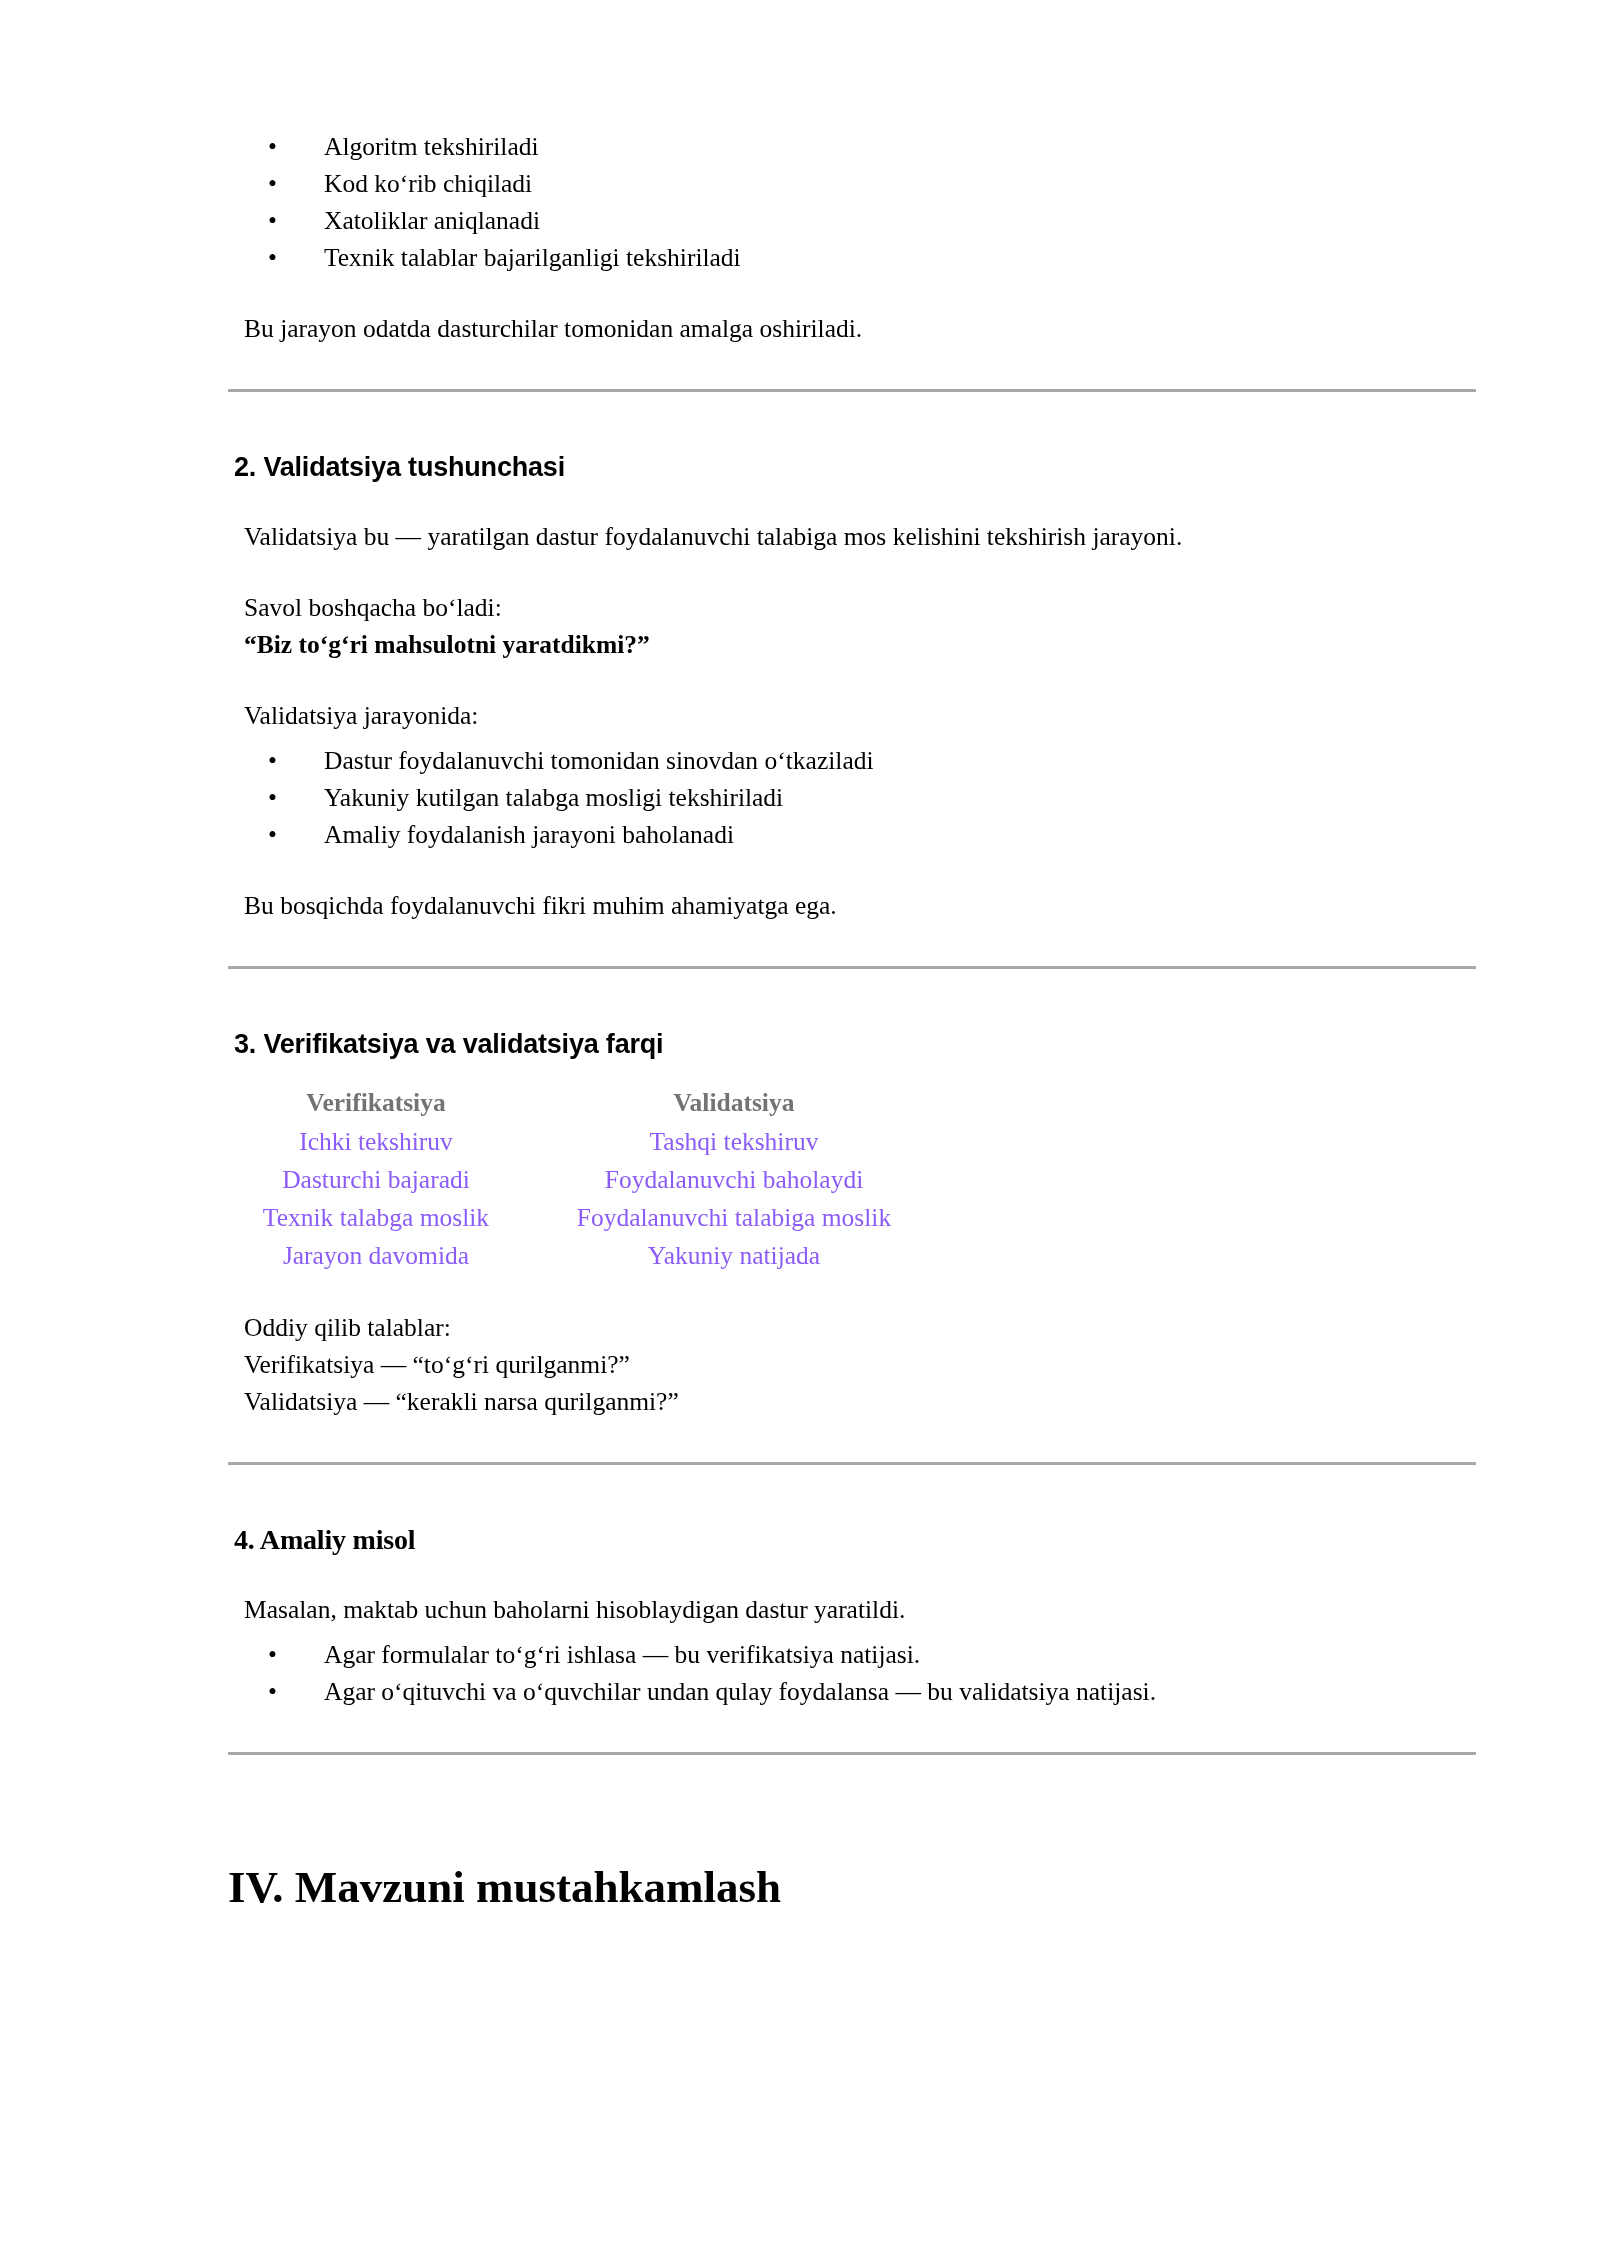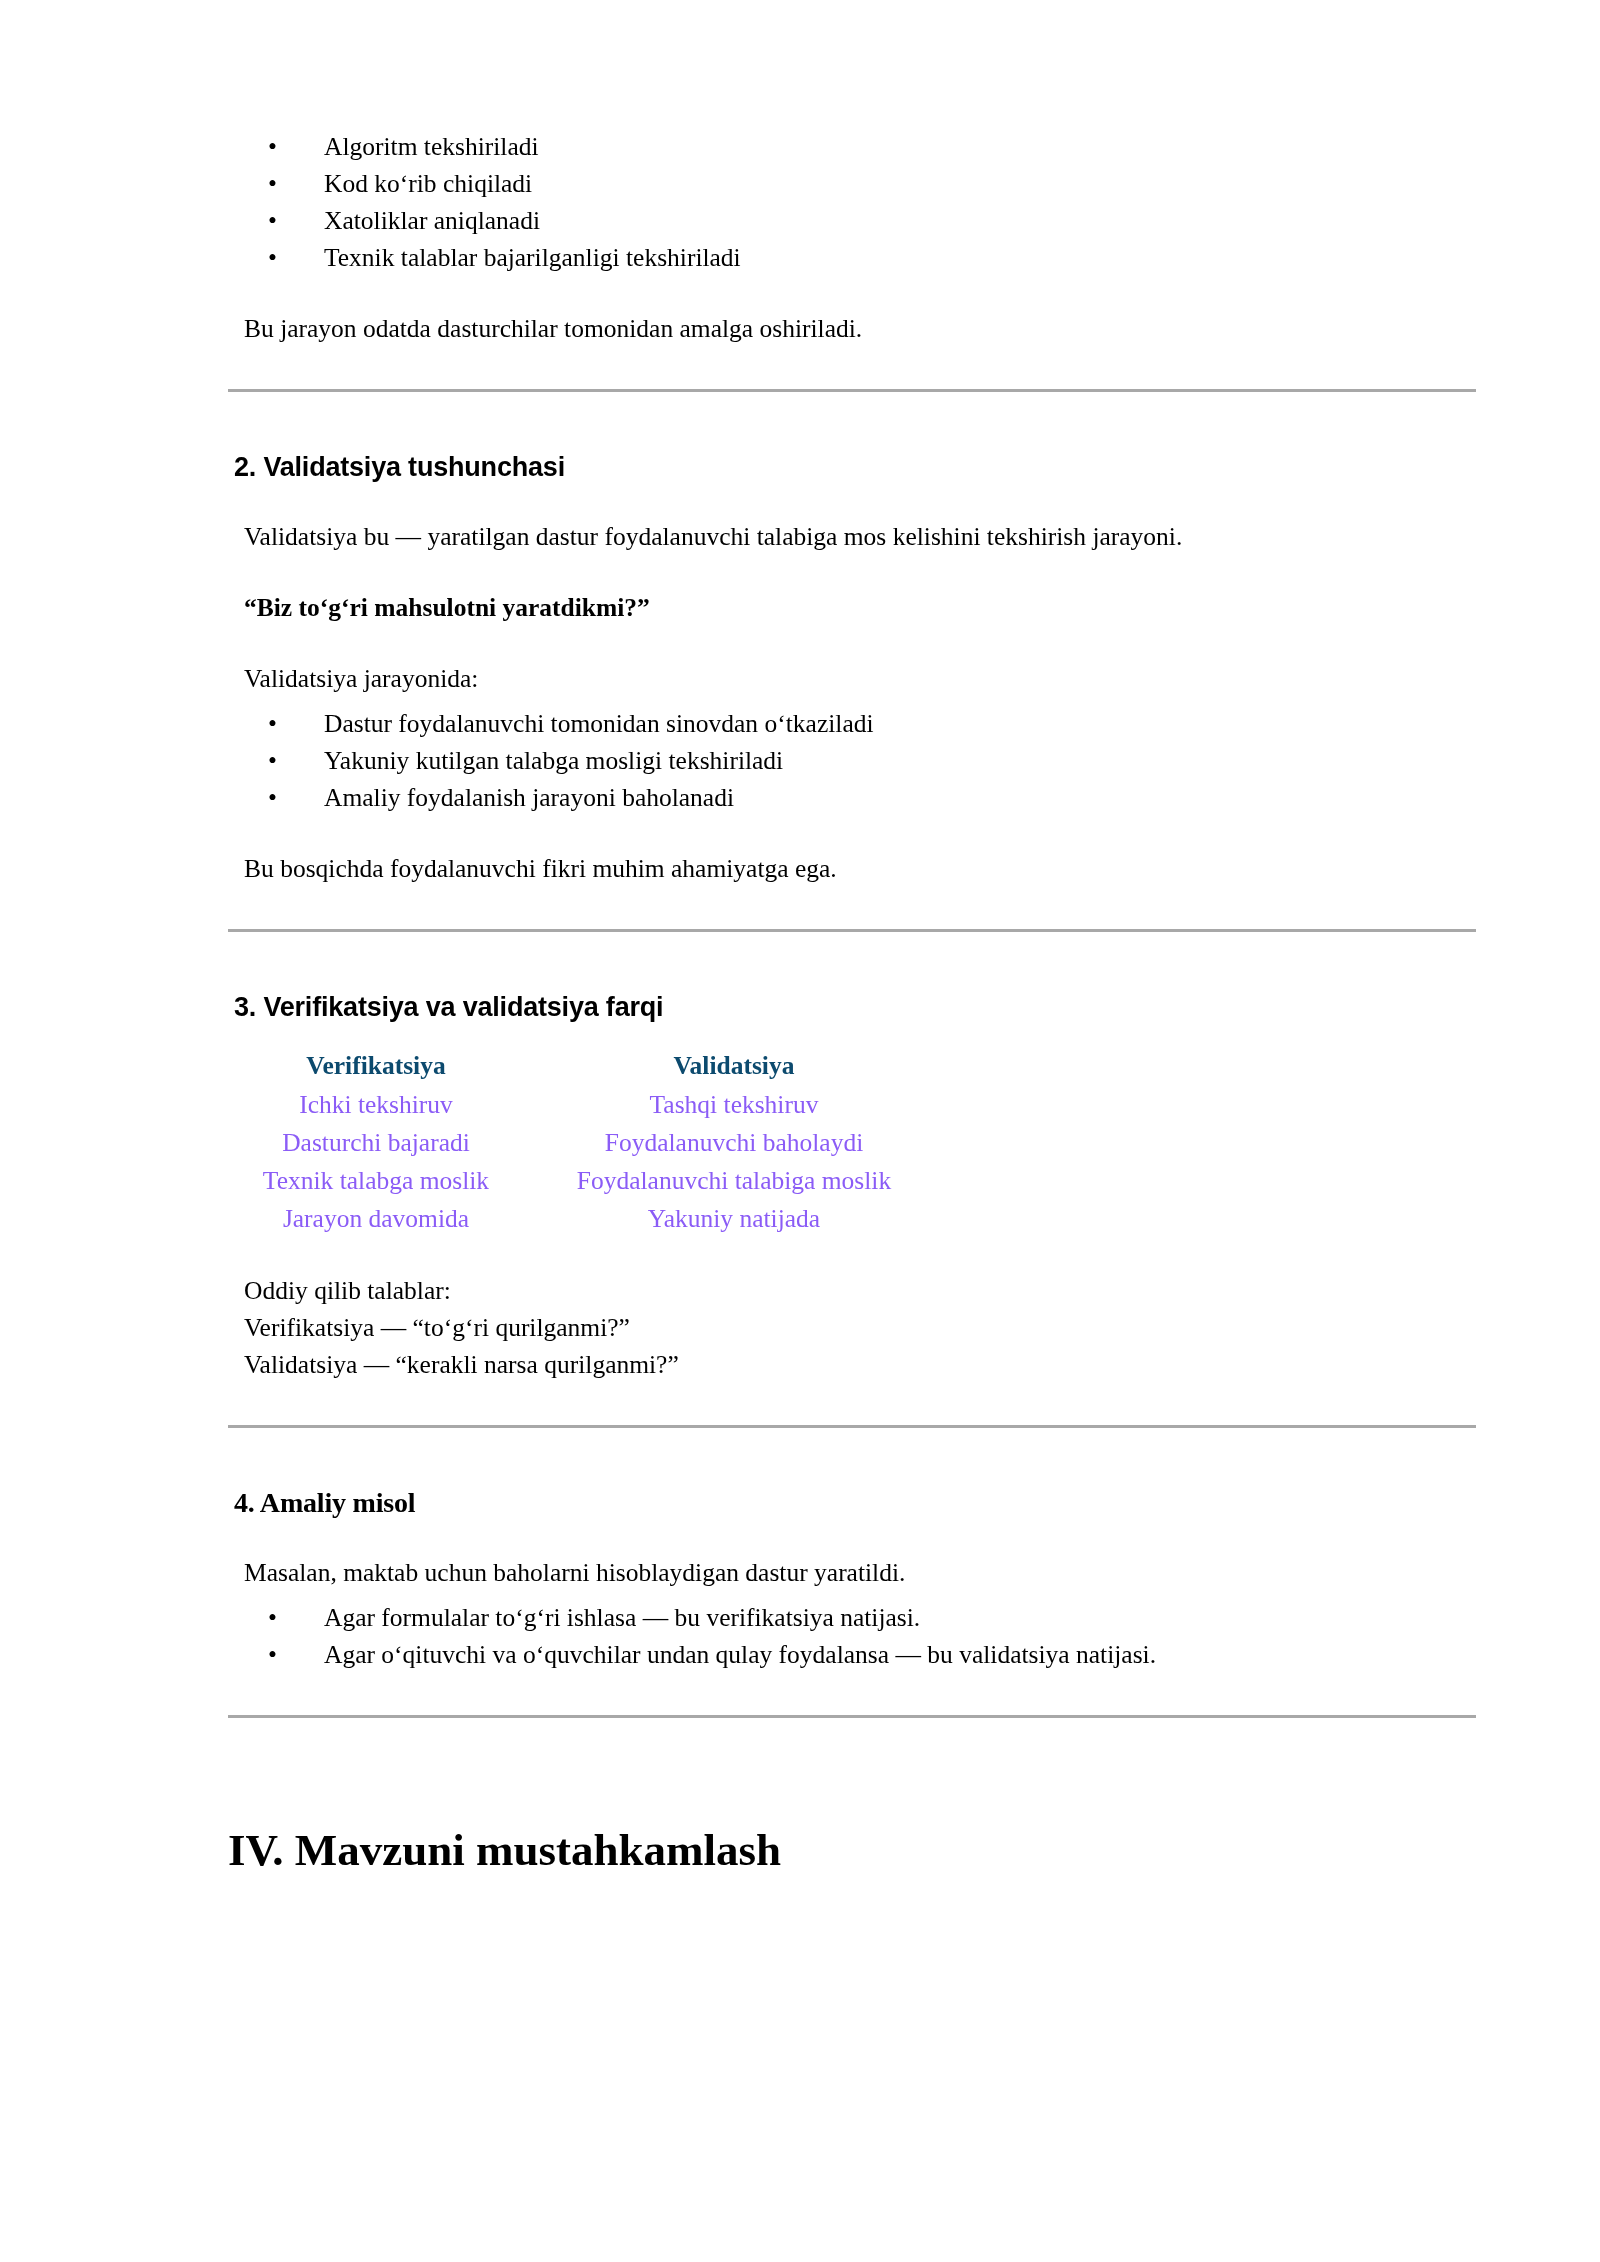--- a/index.html
+++ b/index.html
@@ -126,21 +126,21 @@
     border: none;
   }
   table.compare-table th {
     font-family: "Liberation Serif", "DejaVu Serif", serif;
     font-weight: bold;
     font-size: 25.5px;
     line-height: 40px;
     text-align: center;
     padding: 0;
     border: none;
-    color: #0c4a6e;
+    color: #737373;
   }
   table.compare-table td {
     font-family: "Liberation Serif", "DejaVu Serif", serif;
     font-weight: normal;
     font-size: 25.5px;
     line-height: 38px;
     text-align: center;
     padding: 0;
     border: none;
     color: #8b5cf6;
@@ -195,20 +195,21 @@
 
     <div class="heading-block">
       <h2 class="section-heading">2. Validatsiya tushunchasi</h2>
     </div>
 
     <div class="para-block">
       <p class="body-text">Validatsiya bu — yaratilgan dastur foydalanuvchi talabiga mos kelishini tekshirish jarayoni.</p>
     </div>
 
     <div class="para-block">
+      <p class="body-text">Savol boshqacha bo‘ladi:</p>
       <p class="body-text emph-bold">“Biz to‘g‘ri mahsulotni yaratdikmi?”</p>
     </div>
 
     <div class="para-block">
       <p class="body-text">Validatsiya jarayonida:</p>
     </div>
 
     <div class="list-block">
       <ul class="bullets">
         <li>

